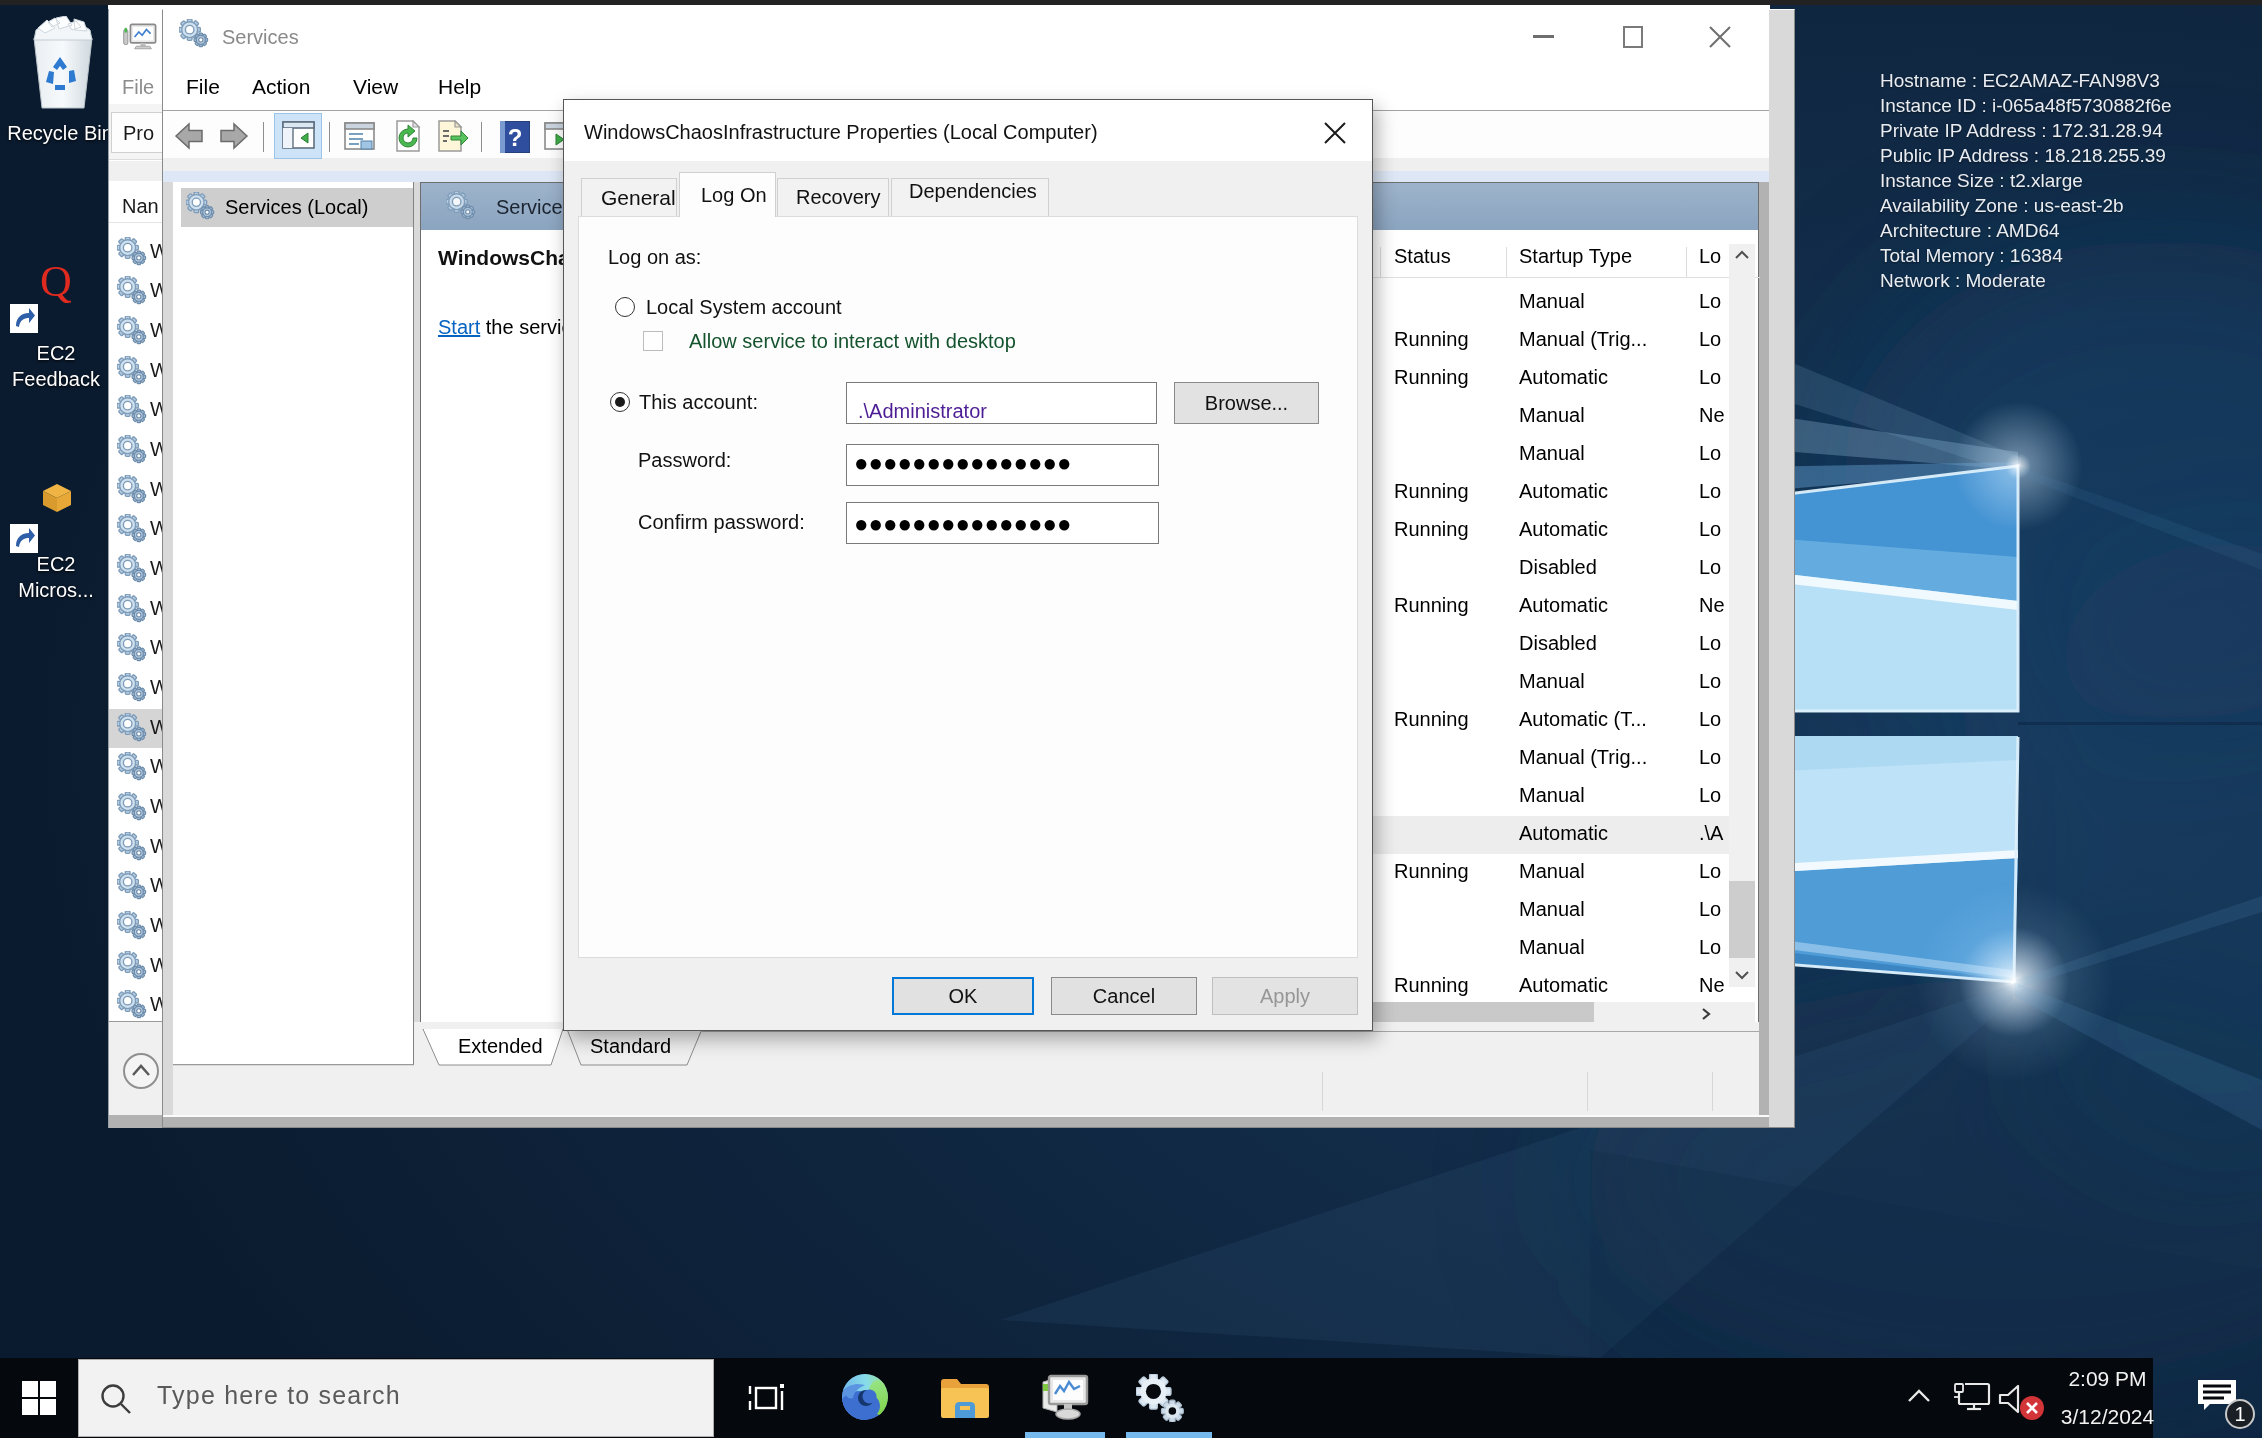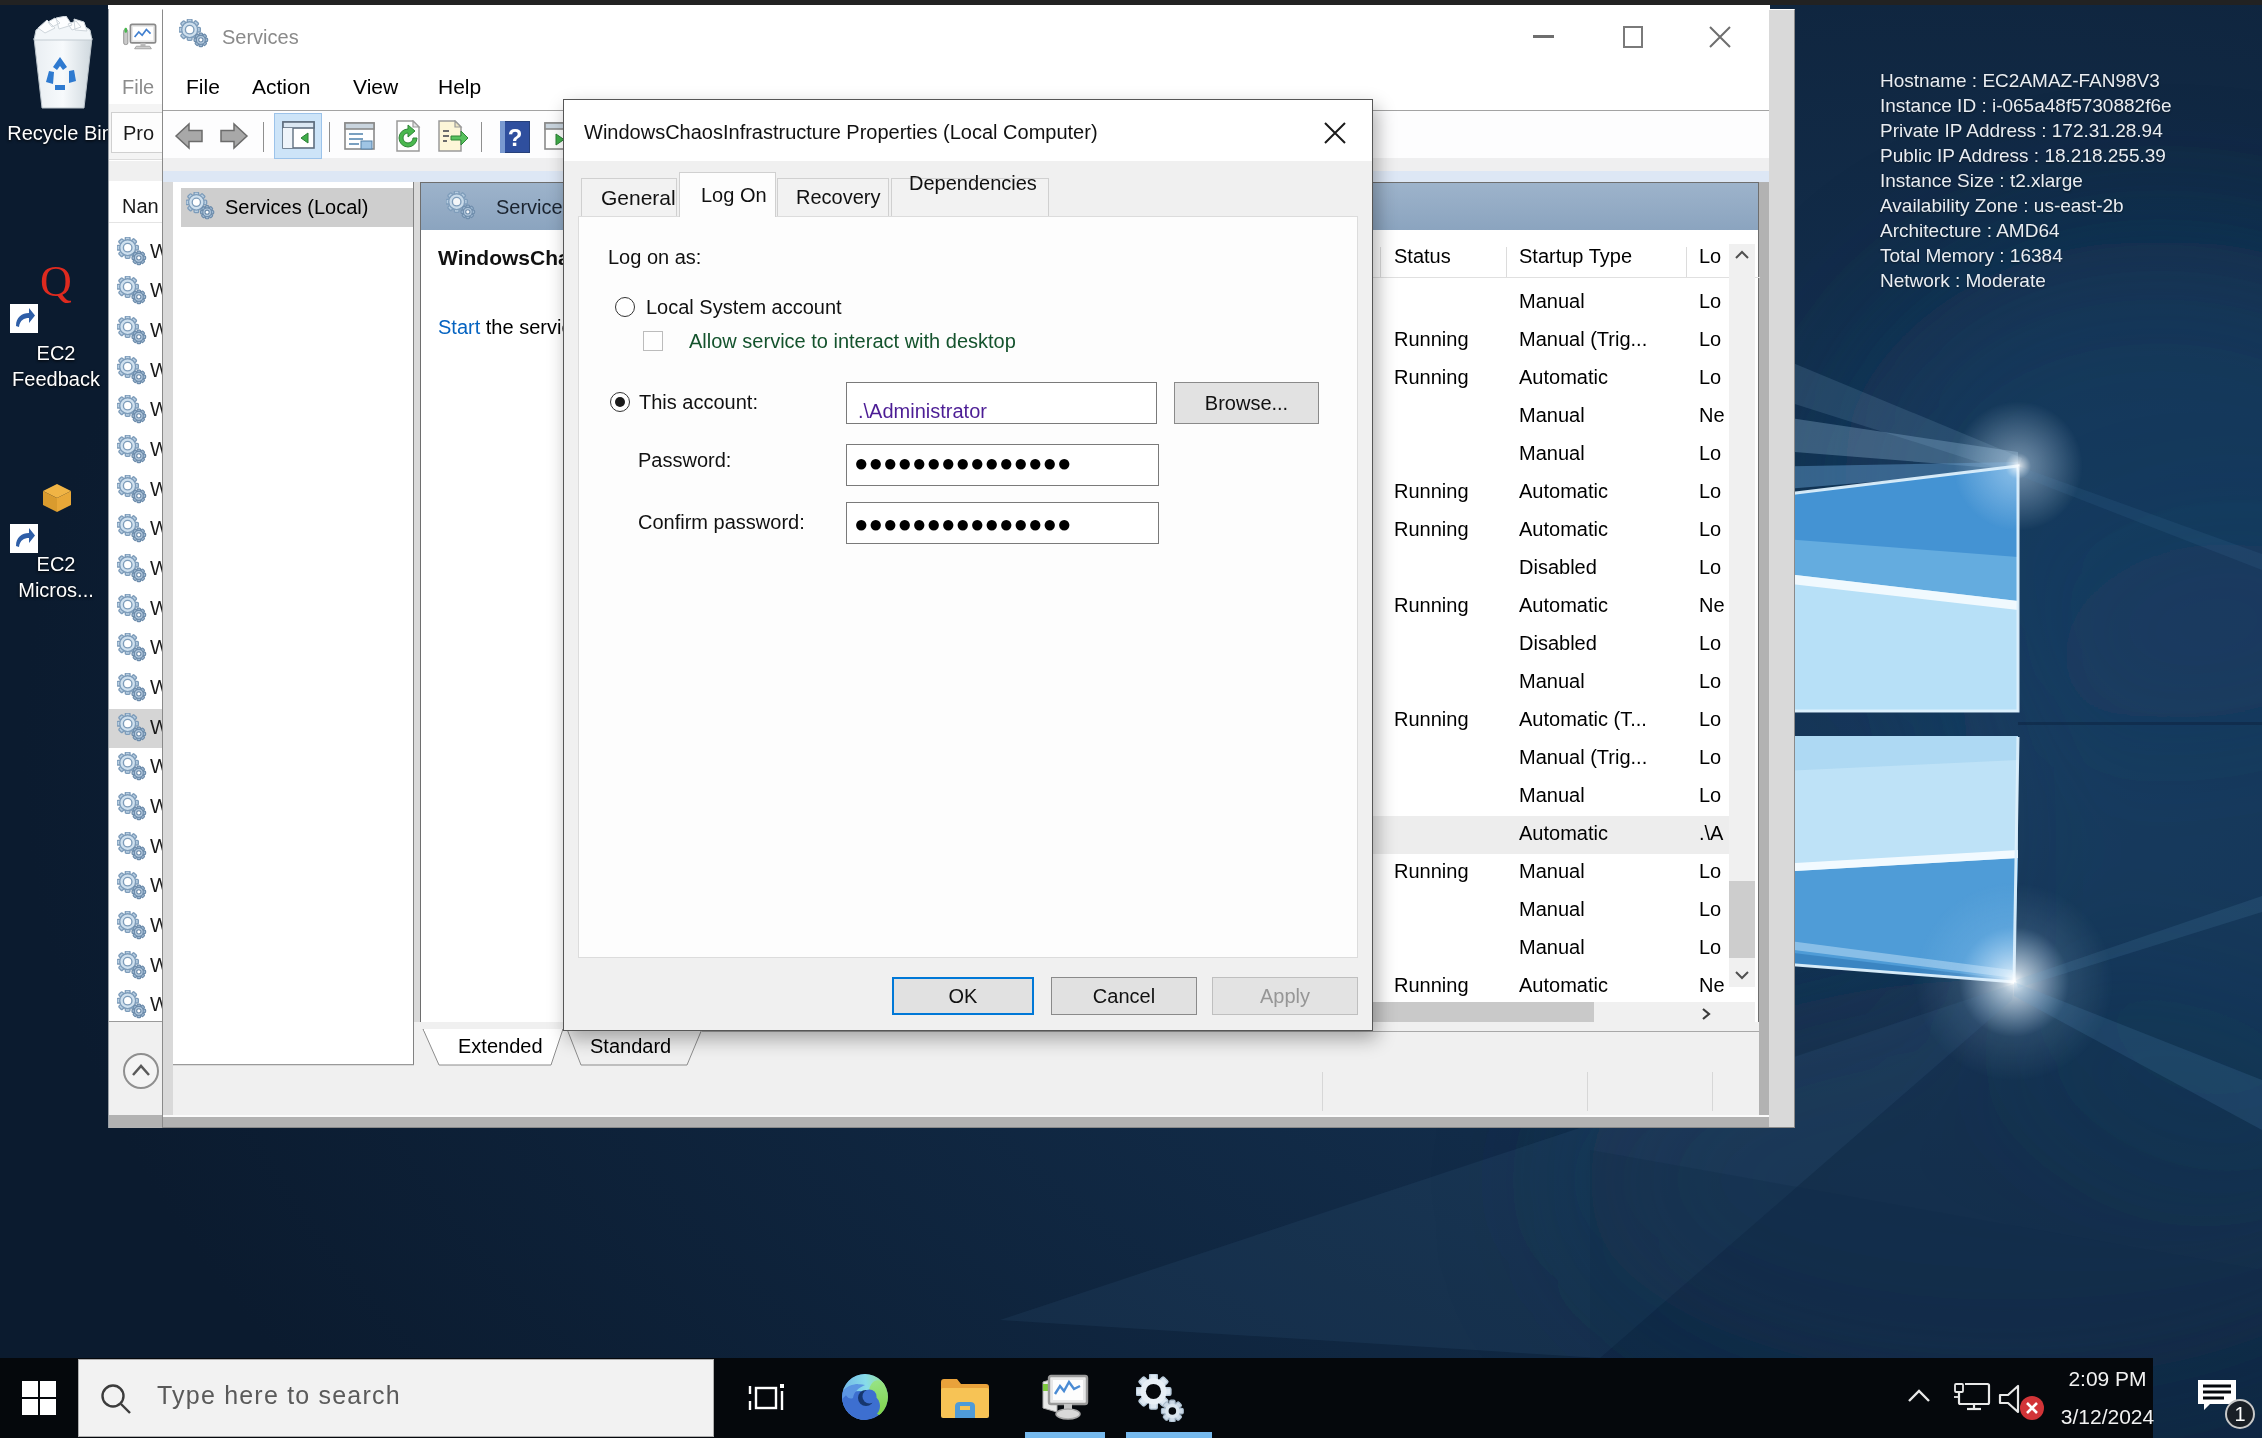--- a/index.html
+++ b/index.html
@@ -360,21 +360,21 @@
     </svg>
   <div class="abs" style="left:62px;top:186px;font-size:20px">Services (Local)</div>
 
   <div class="abs" style="left:257px;top:172px;width:1339px;height:849px;background:#fff;border:1px solid #6e6e6e">
     <div class="abs" style="left:0;top:0;width:1337px;height:47px;background:linear-gradient(#9db3cb,#8ba4bf)"></div>
     <svg class="abs" style="left:25px;top:8px" width="32" height="32" viewBox="0 0 33 33" opacity="0.9">
         <use href="#gearpair"></use>
       </svg>
     <div class="abs" style="left:75px;top:13px;font-size:20px;color:#1b2430">Services (Local)</div>
     <div class="abs" style="left:17px;top:63px;font-size:21px;font-weight:bold;color:#111">WindowsChaosInfrastructure</div>
-    <div class="abs" style="left:17px;top:133px;font-size:20px"><span style="color:#0563c1;">Start</span> the service</div>
+    <div class="abs" style="left:17px;top:133px;font-size:20px"><span style="color:#0563c1;text-decoration:underline">Start</span> the service</div>
 
     <div class="abs" style="left:950px;top:94px;width:389px;height:1px;background:#e0e0e0"></div>
     <div class="abs" style="left:973px;top:62px;font-size:20px">Status</div>
     <div class="abs" style="left:1098px;top:62px;font-size:20px">Startup Type</div>
     <div class="abs" style="left:1278px;top:62px;font-size:20px">Lo</div>
     <div class="abs" style="left:959px;top:64px;width:1px;height:30px;background:#dcdcdc"></div>
     <div class="abs" style="left:1085px;top:64px;width:1px;height:30px;background:#dcdcdc"></div>
     <div class="abs" style="left:1265px;top:64px;width:1px;height:30px;background:#dcdcdc"></div>
 
     <div class="abs" style="left:950px;top:633px;width:358px;height:38px;background:#ededed"></div>
@@ -467,21 +467,21 @@
 
   <div class="abs" style="left:17px;top:78px;width:96px;height:38px;background:#f2f2f2;border:1px solid #d0d0d0;border-bottom:none"></div>
   <div class="abs" style="left:213px;top:78px;width:112px;height:38px;background:#f2f2f2;border:1px solid #d0d0d0;border-bottom:none"></div>
   <div class="abs" style="left:327px;top:78px;width:158px;height:38px;background:#f2f2f2;border:1px solid #d0d0d0;border-bottom:none"></div>
 
   <div class="abs" style="left:14px;top:116px;width:780px;height:742px;background:#fdfdfd;border:1px solid #dcdcdc"></div>
   <div class="abs" style="left:115px;top:72px;width:97px;height:45px;background:#fdfdfd;border:1px solid #d0d0d0;border-bottom:none"></div>
   <div class="abs" style="left:37px;top:86px;font-size:21px;color:#111">General</div>
   <div class="abs" style="left:137px;top:84px;font-size:20px;color:#111">Log On</div>
   <div class="abs" style="left:232px;top:86px;font-size:20px;color:#111">Recovery</div>
-  <div class="abs" style="left:345px;top:72px;font-size:20px;color:#111">Dependencies</div>
+  <div class="abs" style="left:345px;top:80px;font-size:20px;color:#111">Dependencies</div>
 
   <div class="abs" style="left:44px;top:146px;font-size:20px;color:#111">Log on as:</div>
   <div class="abs" style="left:51px;top:197px;width:20px;height:20px;border:1px solid #333;border-radius:50%;background:#fff"></div>
   <div class="abs" style="left:82px;top:196px;font-size:20px;color:#111">Local System account</div>
   <div class="abs" style="left:79px;top:231px;width:20px;height:20px;border:1px solid #bcbcbc;background:#fefefe"></div>
   <div class="abs" style="left:125px;top:230px;font-size:20px;color:#14532d">Allow service to interact with desktop</div>
   <div class="abs" style="left:46px;top:292px;width:20px;height:20px;border:1px solid #333;border-radius:50%;background:#fff"></div>
   <div class="abs" style="left:51px;top:297px;width:10px;height:10px;border-radius:50%;background:#1a1a1a"></div>
   <div class="abs" style="left:75px;top:291px;font-size:20px;color:#111">This account:</div>
   <div class="abs" style="left:282px;top:282px;width:311px;height:42px;background:#fff;border:1px solid #7a7a7a"></div>

